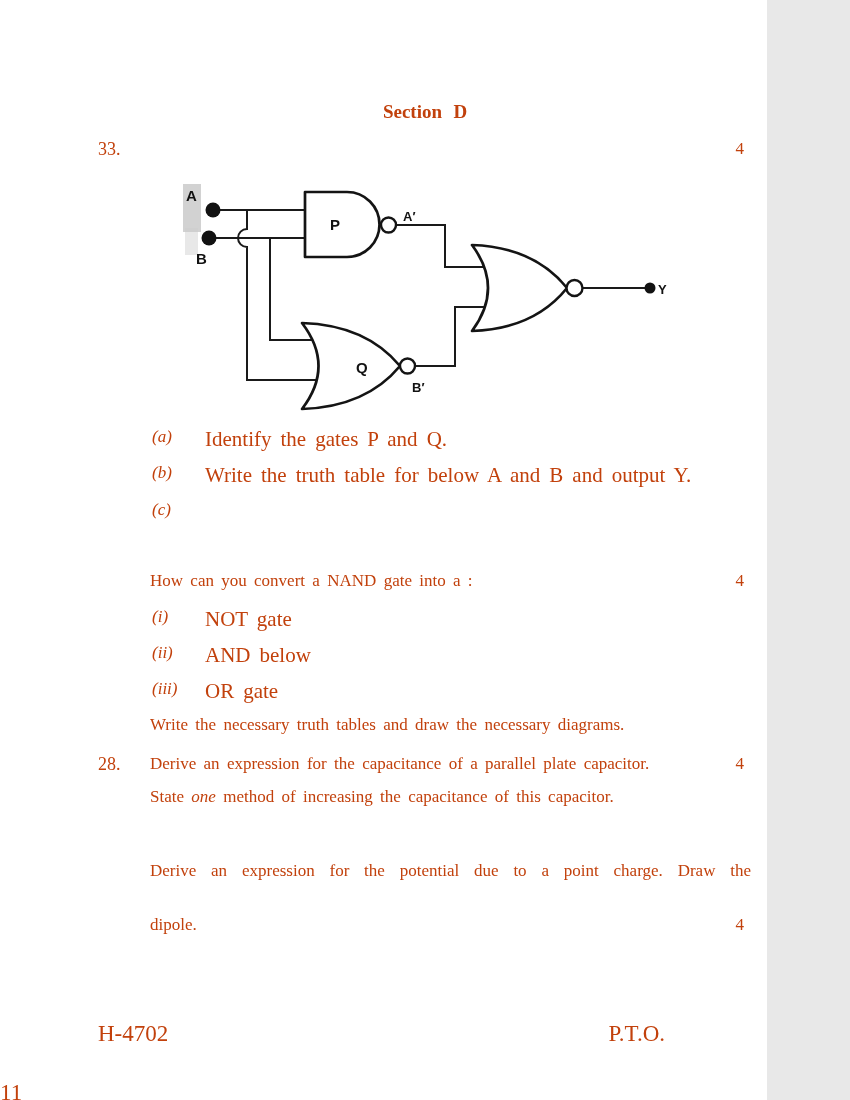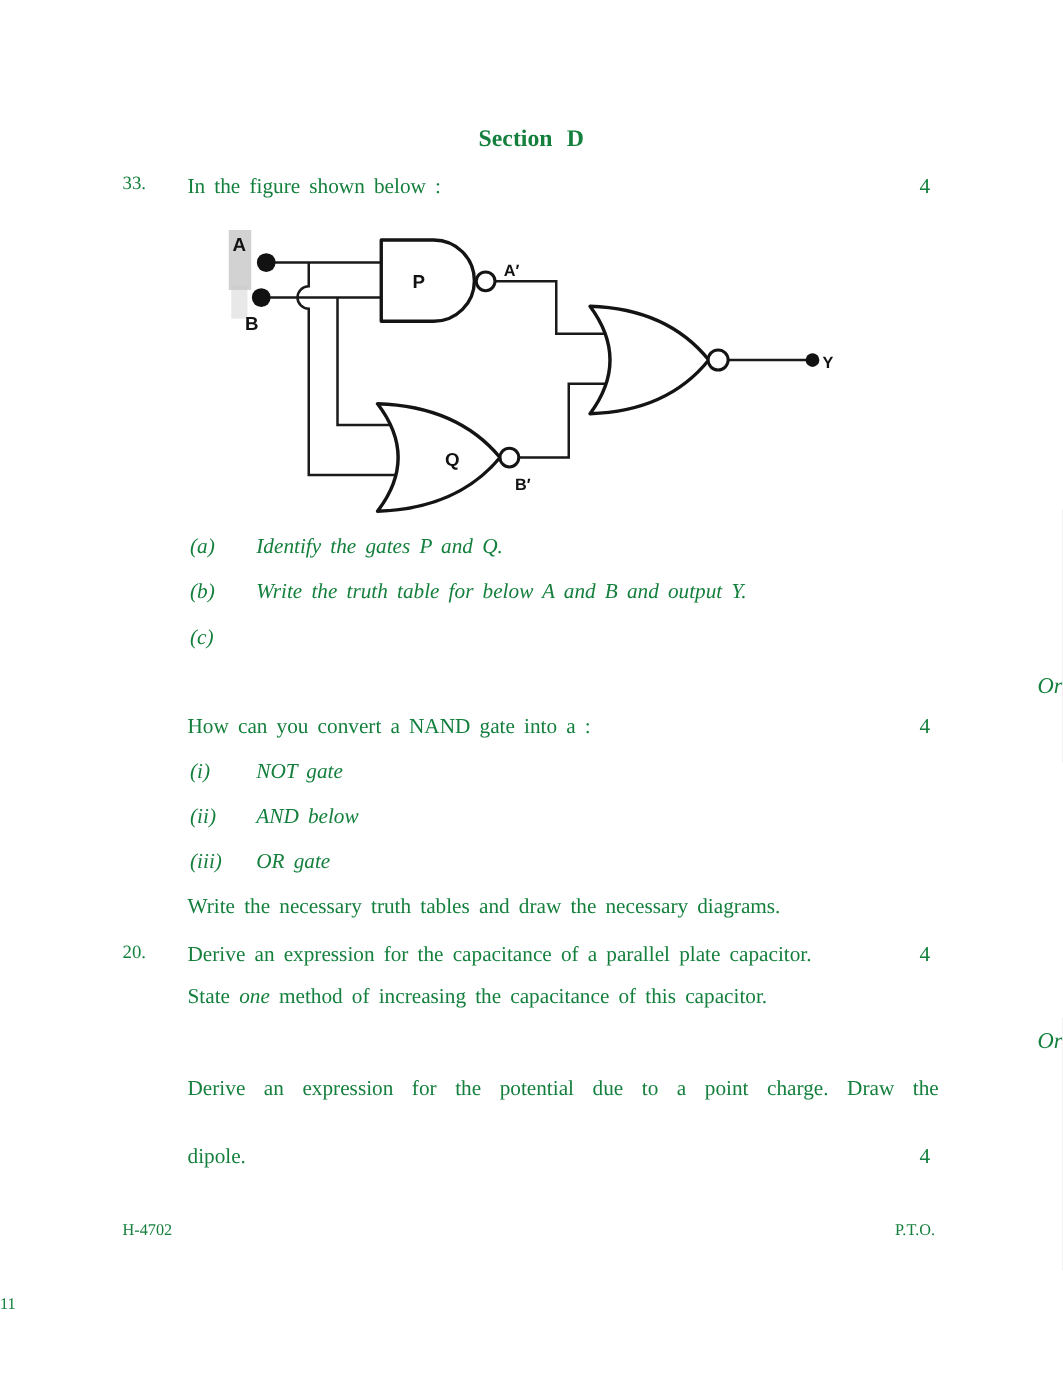--- a/index.html
+++ b/index.html
@@ -1,46 +1,45 @@
 <!DOCTYPE html>
 <html><head>
 <meta charset="utf-8">
 <style>
   html,body{margin:0;padding:0;background:#e8e8e8;}
-  .page{position:relative;width:850px;height:1100px;background:#ffffff;
-        font-family:"Liberation Serif",serif;color:#15803d;overflow:hidden;}
+  .page{position:relative;width:767px;height:1100px;background:#ffffff;
+        font-family:"Liberation Serif",serif;color:#c2410c;overflow:hidden;}
   .abs{position:absolute;line-height:1.15;}
   .body{font-size:17px;word-spacing:0.18em;white-space:nowrap;}
   .wrap{white-space:normal;}
-  .qnum{left:98px;font-size:15px;}
+  .qnum{left:98px;font-size:18px;}
   .sublabel{left:152px;font-size:17px;font-style:italic;}
-  .subtext{left:205px;font-size:17px;word-spacing:0.18em;white-space:nowrap;font-style:italic;}
+  .subtext{left:205px;font-size:21px;word-spacing:0.18em;white-space:nowrap;}
   .marks{left:720px;width:24px;text-align:right;font-size:17px;}
   .section-title{left:0;width:850px;text-align:center;top:101px;
                  font-size:19px;font-weight:bold;word-spacing:0.35em;}
   .or{left:0;width:850px;text-align:right;font-style:italic;font-size:18px;}
   .just{left:150px;width:601px;font-size:17px;text-align:justify;
         text-align-last:justify;word-spacing:0.14em;}
-  .footer{font-size:13px;}
+  .footer{font-size:23px;margin-top:44px;}
   .fig{position:absolute;left:180px;top:182px;width:500px;height:233px;}
   .fig text{font-family:"Liberation Sans",sans-serif;font-weight:bold;fill:#121212;}
   .wire{stroke:#1a1a1a;stroke-width:2;fill:none;}
   .gate{stroke:#141414;stroke-width:2.7;fill:#ffffff;stroke-linejoin:round;}
   .bubble{stroke:#141414;stroke-width:2.4;fill:#ffffff;}
   .dot{fill:#121212;stroke:none;}
 </style>
 </head>
 <body>
 
 <div class="page">
 
   <div class="abs section-title">Section D</div>
 
   <div class="abs qnum" style="top:139px">33.</div>
-  <div class="abs body" style="top:139px;left:150px">In the figure shown below :</div>
   <div class="abs marks" style="top:139px">4</div>
 
   <svg class="fig" viewBox="180 182 500 233">
 
     <rect x="183" y="184" width="18" height="48" fill="#a6a6a6" opacity="0.5"></rect>
     <rect x="185" y="228" width="13" height="27" fill="#cccccc" opacity="0.45"></rect>
 
     <path class="wire" d="M 213,210 H 305"></path>
     <path class="wire" d="M 209,238 H 305"></path>
     <path class="wire" d="M 247,210 V 229 A 9,9 0 0 0 247,247 V 380 H 317"></path>
@@ -84,21 +83,21 @@
 
   <div class="abs sublabel" style="top:607px">(i)</div>
   <div class="abs subtext" style="top:607px">NOT gate</div>
   <div class="abs sublabel" style="top:643px">(ii)</div>
   <div class="abs subtext" style="top:643px">AND below</div>
   <div class="abs sublabel" style="top:679px">(iii)</div>
   <div class="abs subtext" style="top:679px">OR gate</div>
 
   <div class="abs body" style="top:715px;left:150px">Write the necessary truth tables and draw the necessary diagrams.</div>
 
-  <div class="abs qnum" style="top:754px">20.</div>
+  <div class="abs qnum" style="top:754px">28.</div>
   <div class="abs body" style="top:754px;left:150px">Derive an expression for the capacitance of a parallel plate capacitor.</div>
   <div class="abs marks" style="top:754px">4</div>
 
   <div class="abs body" style="top:787px;left:150px">
     <span>State</span>
     <span style="font-style:italic">one</span>
     <span>method of increasing the capacitance of this capacitor.</span>
   </div>
 
   <div class="abs or" style="top:822px">Or</div>

